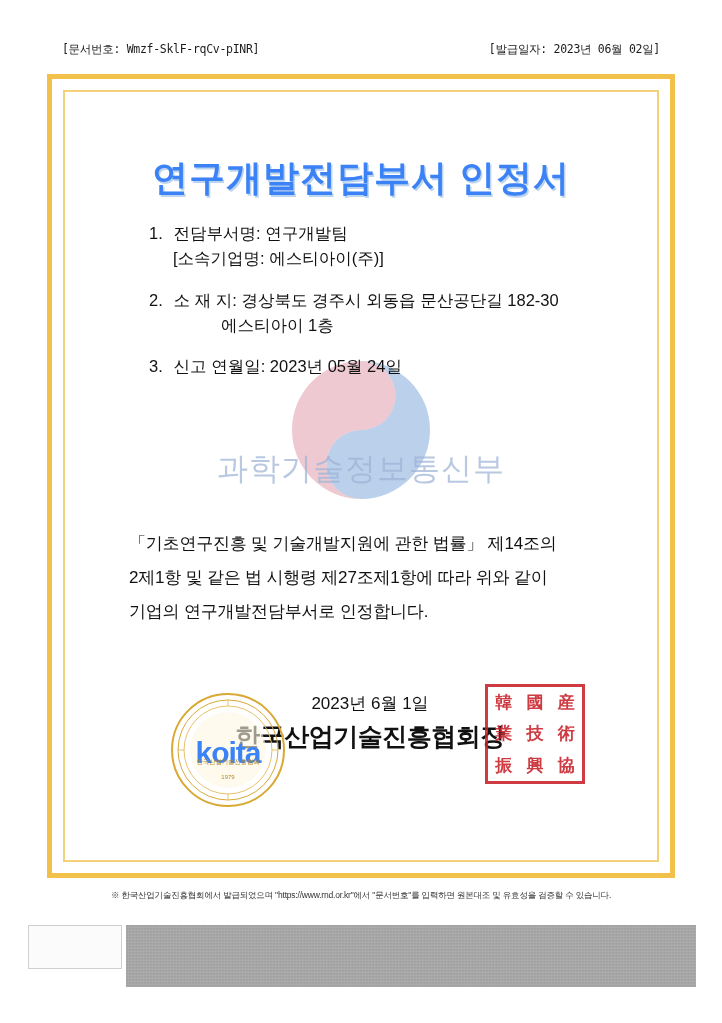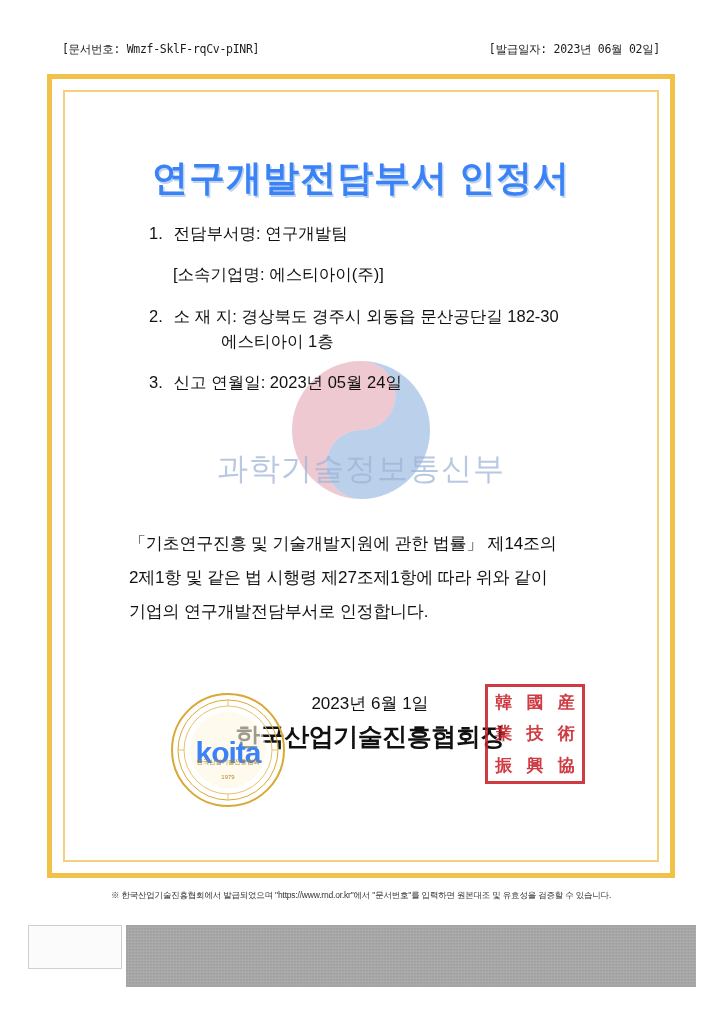--- a/index.html
+++ b/index.html
@@ -153,21 +153,21 @@
   }
   .sub-line {
     display: block;
     margin-left: 72px;
     font-size: 16.5px;
     line-height: 1.5;
     color: #111;
   }
   .sub-line.affil {
     margin-left: 24px;
-    margin-top: 16px;
+    margin-top: 0;
   }
 
   
   .legal {
     position: absolute;
     left: 64px;
     top: 435px;
     width: 500px;
     font-size: 17px;
     line-height: 2.0;

